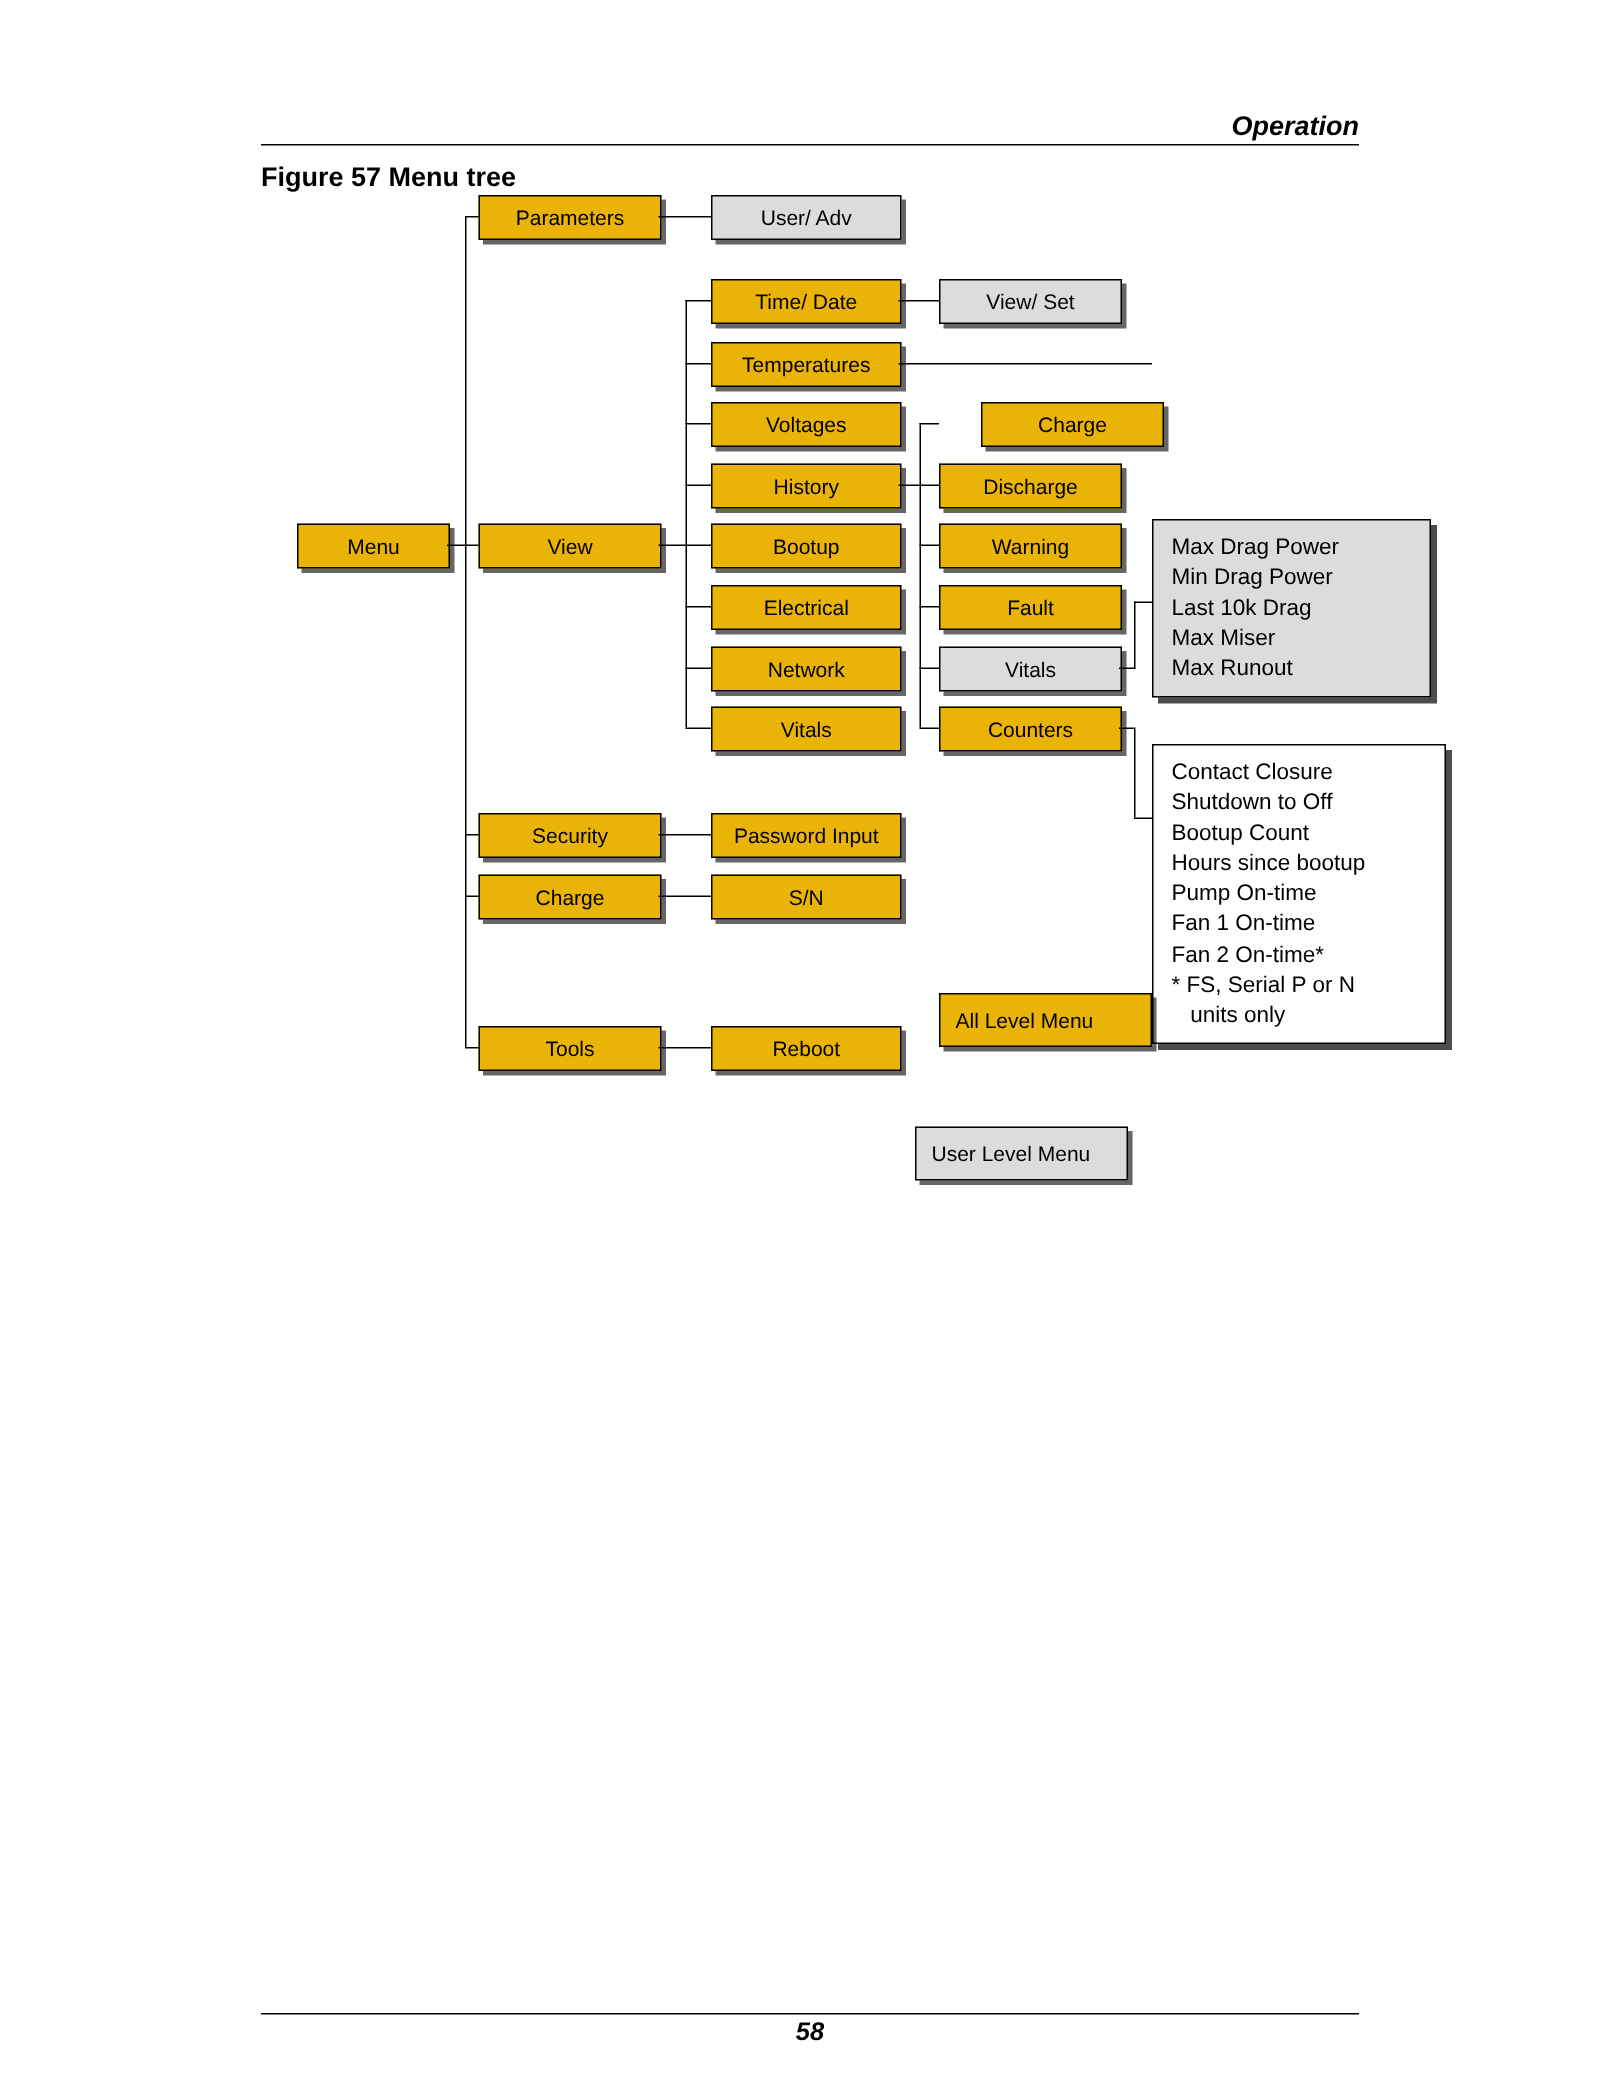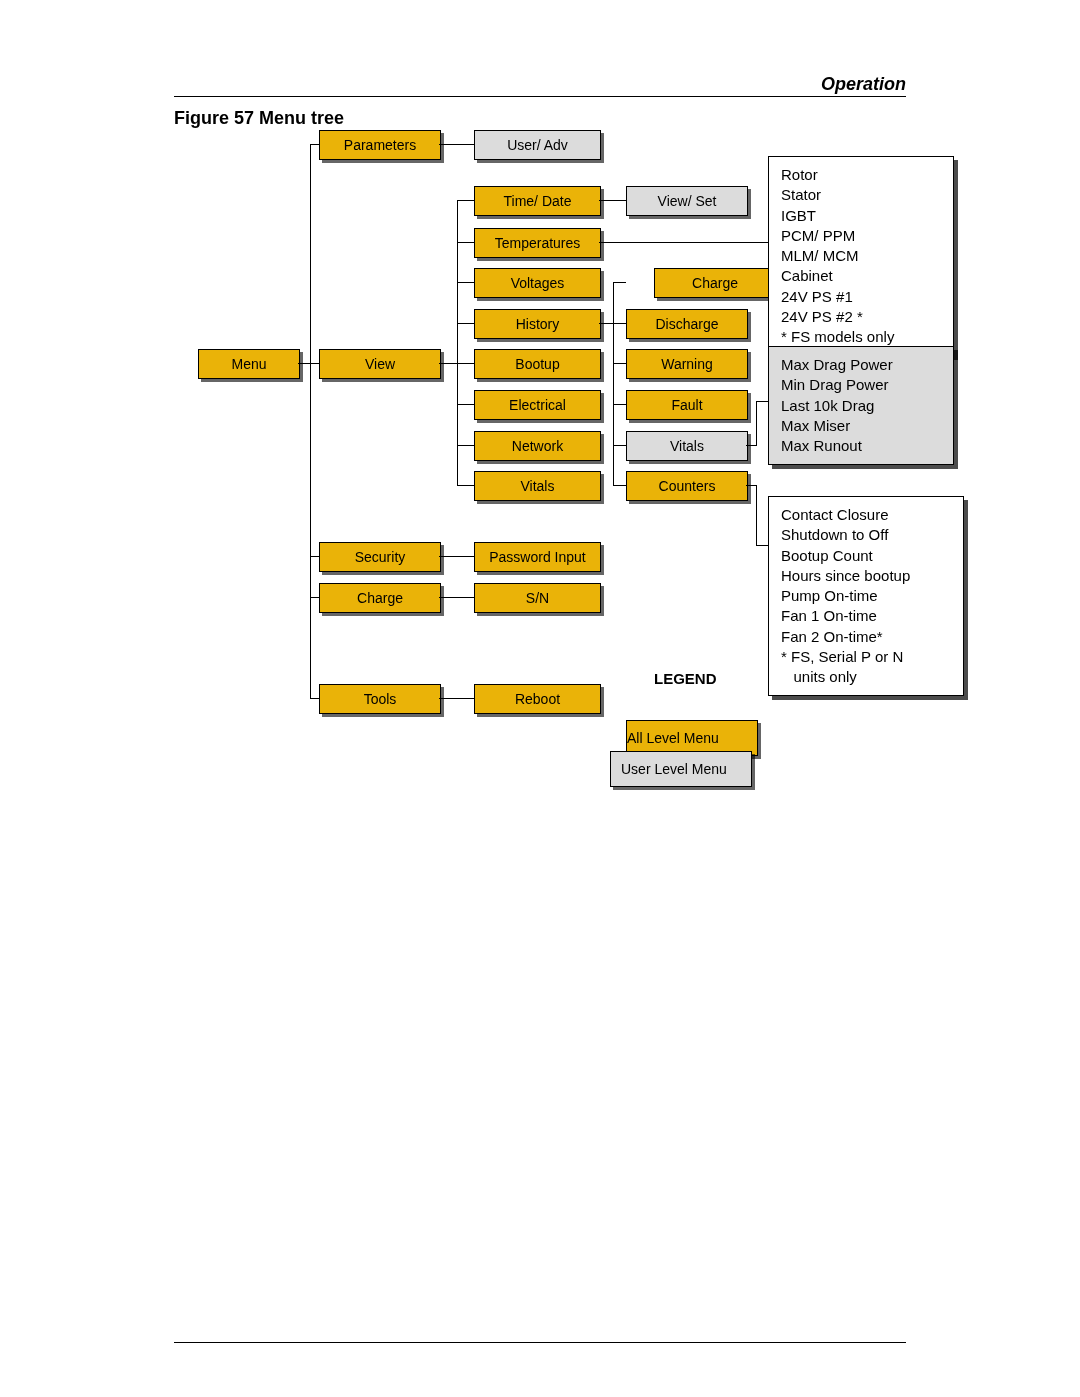--- a/index.html
+++ b/index.html
@@ -47,31 +47,20 @@
 <div class="box" style="left:400px;top:668px;width:125px;height:28px">Reboot</div>
 
 <div class="box gray" style="left:552px;top:170px;width:120px;height:28px">View/ Set</div>
 <div class="box" style="left:580px;top:252px;width:120px;height:28px">Charge</div>
 <div class="box" style="left:552px;top:293px;width:120px;height:28px">Discharge</div>
 <div class="box" style="left:552px;top:333px;width:120px;height:28px">Warning</div>
 <div class="box" style="left:552px;top:374px;width:120px;height:28px">Fault</div>
 <div class="box gray" style="left:552px;top:415px;width:120px;height:28px">Vitals</div>
 <div class="box" style="left:552px;top:455px;width:120px;height:28px">Counters</div>
 
-<div class="panel" style="left:694px;top:140px;width:160px">
-  <div>Rotor</div>
-  <div>Stator</div>
-  <div>IGBT</div>
-  <div>PCM/ PPM</div>
-  <div>MLM/ MCM</div>
-  <div>Cabinet</div>
-  <div>24V PS #1</div>
-  <div>24V PS #2 *</div>
-  <div>*  FS models only</div>
-</div>
 
 <div class="panel gray" style="left:694px;top:330px;width:160px">
   <div>Max Drag Power</div>
   <div>Min Drag Power</div>
   <div>Last 10k Drag</div>
   <div>Max Miser</div>
   <div>Max Runout</div>
 </div>
 
 <div class="panel" style="left:694px;top:480px;width:170px">
@@ -80,21 +69,21 @@
   <div>Bootup Count</div>
   <div>Hours since bootup</div>
   <div>Pump On-time</div>
   <div>Fan 1 On-time</div>
   <div>Fan 2 On-time*</div>
   <div>*  FS, Serial P or N</div>
   <div style="white-space:pre">   units only</div>
 </div>
 
 <div class="legend-title" style="left:580px;top:654px">LEGEND</div>
-<div class="box" style="left:552px;top:704px;width:130px;height:34px;justify-content:flex-start;">All Level Menu</div>
+<div class="box" style="left:552px;top:646px;width:130px;height:34px;justify-content:flex-start;padding-left:10px">All Level Menu</div>
 <div class="box gray" style="left:536px;top:735px;width:130px;height:34px;justify-content:flex-start;padding-left:10px">User Level Menu</div>
 
 <div class="conn" style="left:224px;top:347px;width:12px;height:1px"></div>
 
 <div class="conn" style="left:236px;top:128px;width:1px;height:554px"></div>
 
 <div class="conn" style="left:236px;top:128px;width:9px;height:1px"></div>
 <div class="conn" style="left:236px;top:347px;width:9px;height:1px"></div>
 <div class="conn" style="left:236px;top:540px;width:9px;height:1px"></div>
 <div class="conn" style="left:236px;top:581px;width:9px;height:1px"></div>
@@ -133,13 +122,14 @@
 
 <div class="conn" style="left:672px;top:429px;width:10px;height:1px"></div>
 <div class="conn" style="left:682px;top:385px;width:1px;height:45px"></div>
 <div class="conn" style="left:682px;top:385px;width:12px;height:1px"></div>
 
 <div class="conn" style="left:672px;top:469px;width:10px;height:1px"></div>
 <div class="conn" style="left:682px;top:469px;width:1px;height:60px"></div>
 <div class="conn" style="left:682px;top:529px;width:12px;height:1px"></div>
 
 <div class="rule-bot"></div>
+<div class="pagenum">58</div>
 </div>
 
 </body></html>

